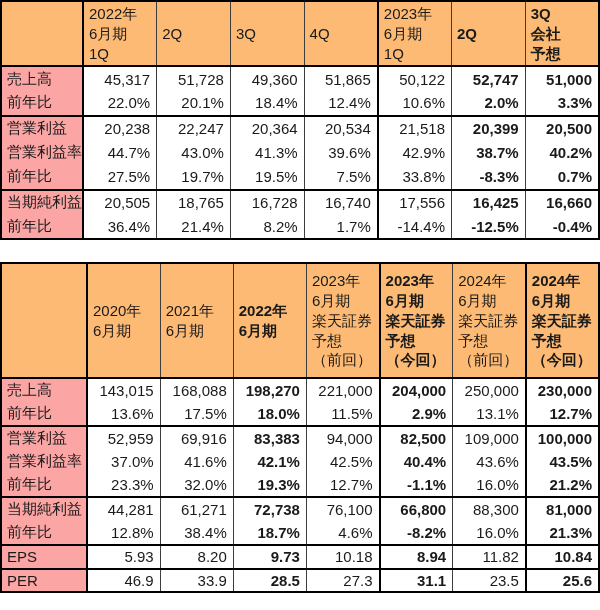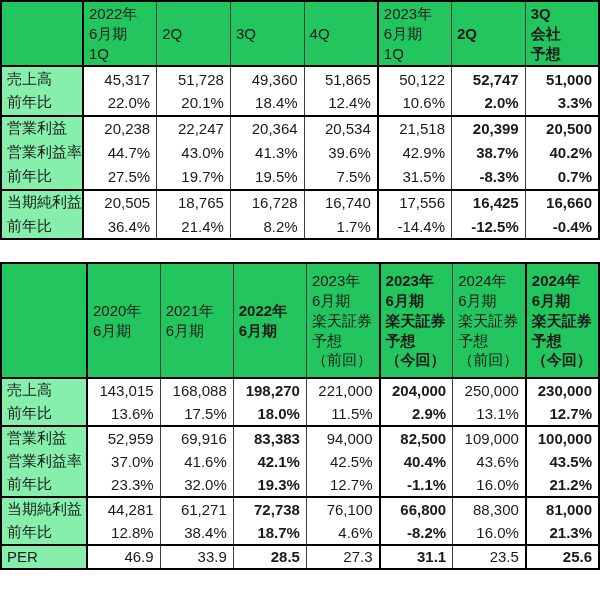--- a/index.html
+++ b/index.html
@@ -26,36 +26,36 @@
 
   th, td {
     font-size: 15px;
     font-weight: 400;
     overflow: hidden;
     border-left: 1px solid #3d3d3d;
   }
   th:first-child, td:first-child { border-left: none; }
 
   thead th {
-    background: #22c55e;
+    background: #fdba74;
     text-align: left;
     vertical-align: middle;
     padding: 2px 2px 2px 5px;
     white-space: pre-line;
     line-height: 1.32;
     border-bottom: 2px solid #000000;
   }
   #quarterly-table thead tr { height: 62px; }
   #annual-table   thead tr { height: 115px; }
 
   #quarterly-table tbody tr { height: 24.7px; }
   #annual-table   tbody tr { height: 23.8px; }
 
   td.label {
-    background: #86efac;
+    background: #fca5a5;
     text-align: left;
     padding: 1px 2px 1px 5px;
     white-space: nowrap;
   }
   td.num {
     text-align: right;
     padding: 1px 6px 1px 2px;
     white-space: nowrap;
   }
   .bold { font-weight: 700; }
@@ -136,21 +136,21 @@
           <td class="num thick-left">42.9%</td>
           <td class="num bold">38.7%</td>
           <td class="num bold">40.2%</td>
         </tr>
         <tr>
           <td class="label">前年比</td>
           <td class="num thick-left">27.5%</td>
           <td class="num">19.7%</td>
           <td class="num">19.5%</td>
           <td class="num">7.5%</td>
-          <td class="num thick-left">31.5%</td>
+          <td class="num thick-left">33.8%</td>
           <td class="num bold">-8.3%</td>
           <td class="num bold">0.7%</td>
         </tr>
         <tr class="group-start">
           <td class="label">当期純利益</td>
           <td class="num thick-left">20,505</td>
           <td class="num">18,765</td>
           <td class="num">16,728</td>
           <td class="num">16,740</td>
           <td class="num thick-left">17,556</td>
@@ -277,20 +277,30 @@
           <td class="label">前年比</td>
           <td class="num thick-left">12.8%</td>
           <td class="num">38.4%</td>
           <td class="num bold">18.7%</td>
           <td class="num">4.6%</td>
           <td class="num bold thick-left">-8.2%</td>
           <td class="num">16.0%</td>
           <td class="num bold thick-left">21.3%</td>
         </tr>
         <tr class="group-start">
+          <td class="label">EPS</td>
+          <td class="num thick-left">5.93</td>
+          <td class="num">8.20</td>
+          <td class="num bold">9.73</td>
+          <td class="num">10.18</td>
+          <td class="num bold thick-left">8.94</td>
+          <td class="num">11.82</td>
+          <td class="num bold thick-left">10.84</td>
+        </tr>
+        <tr class="group-start">
           <td class="label">PER</td>
           <td class="num thick-left">46.9</td>
           <td class="num">33.9</td>
           <td class="num bold">28.5</td>
           <td class="num">27.3</td>
           <td class="num bold thick-left">31.1</td>
           <td class="num">23.5</td>
           <td class="num bold thick-left">25.6</td>
         </tr>
       </tbody>

